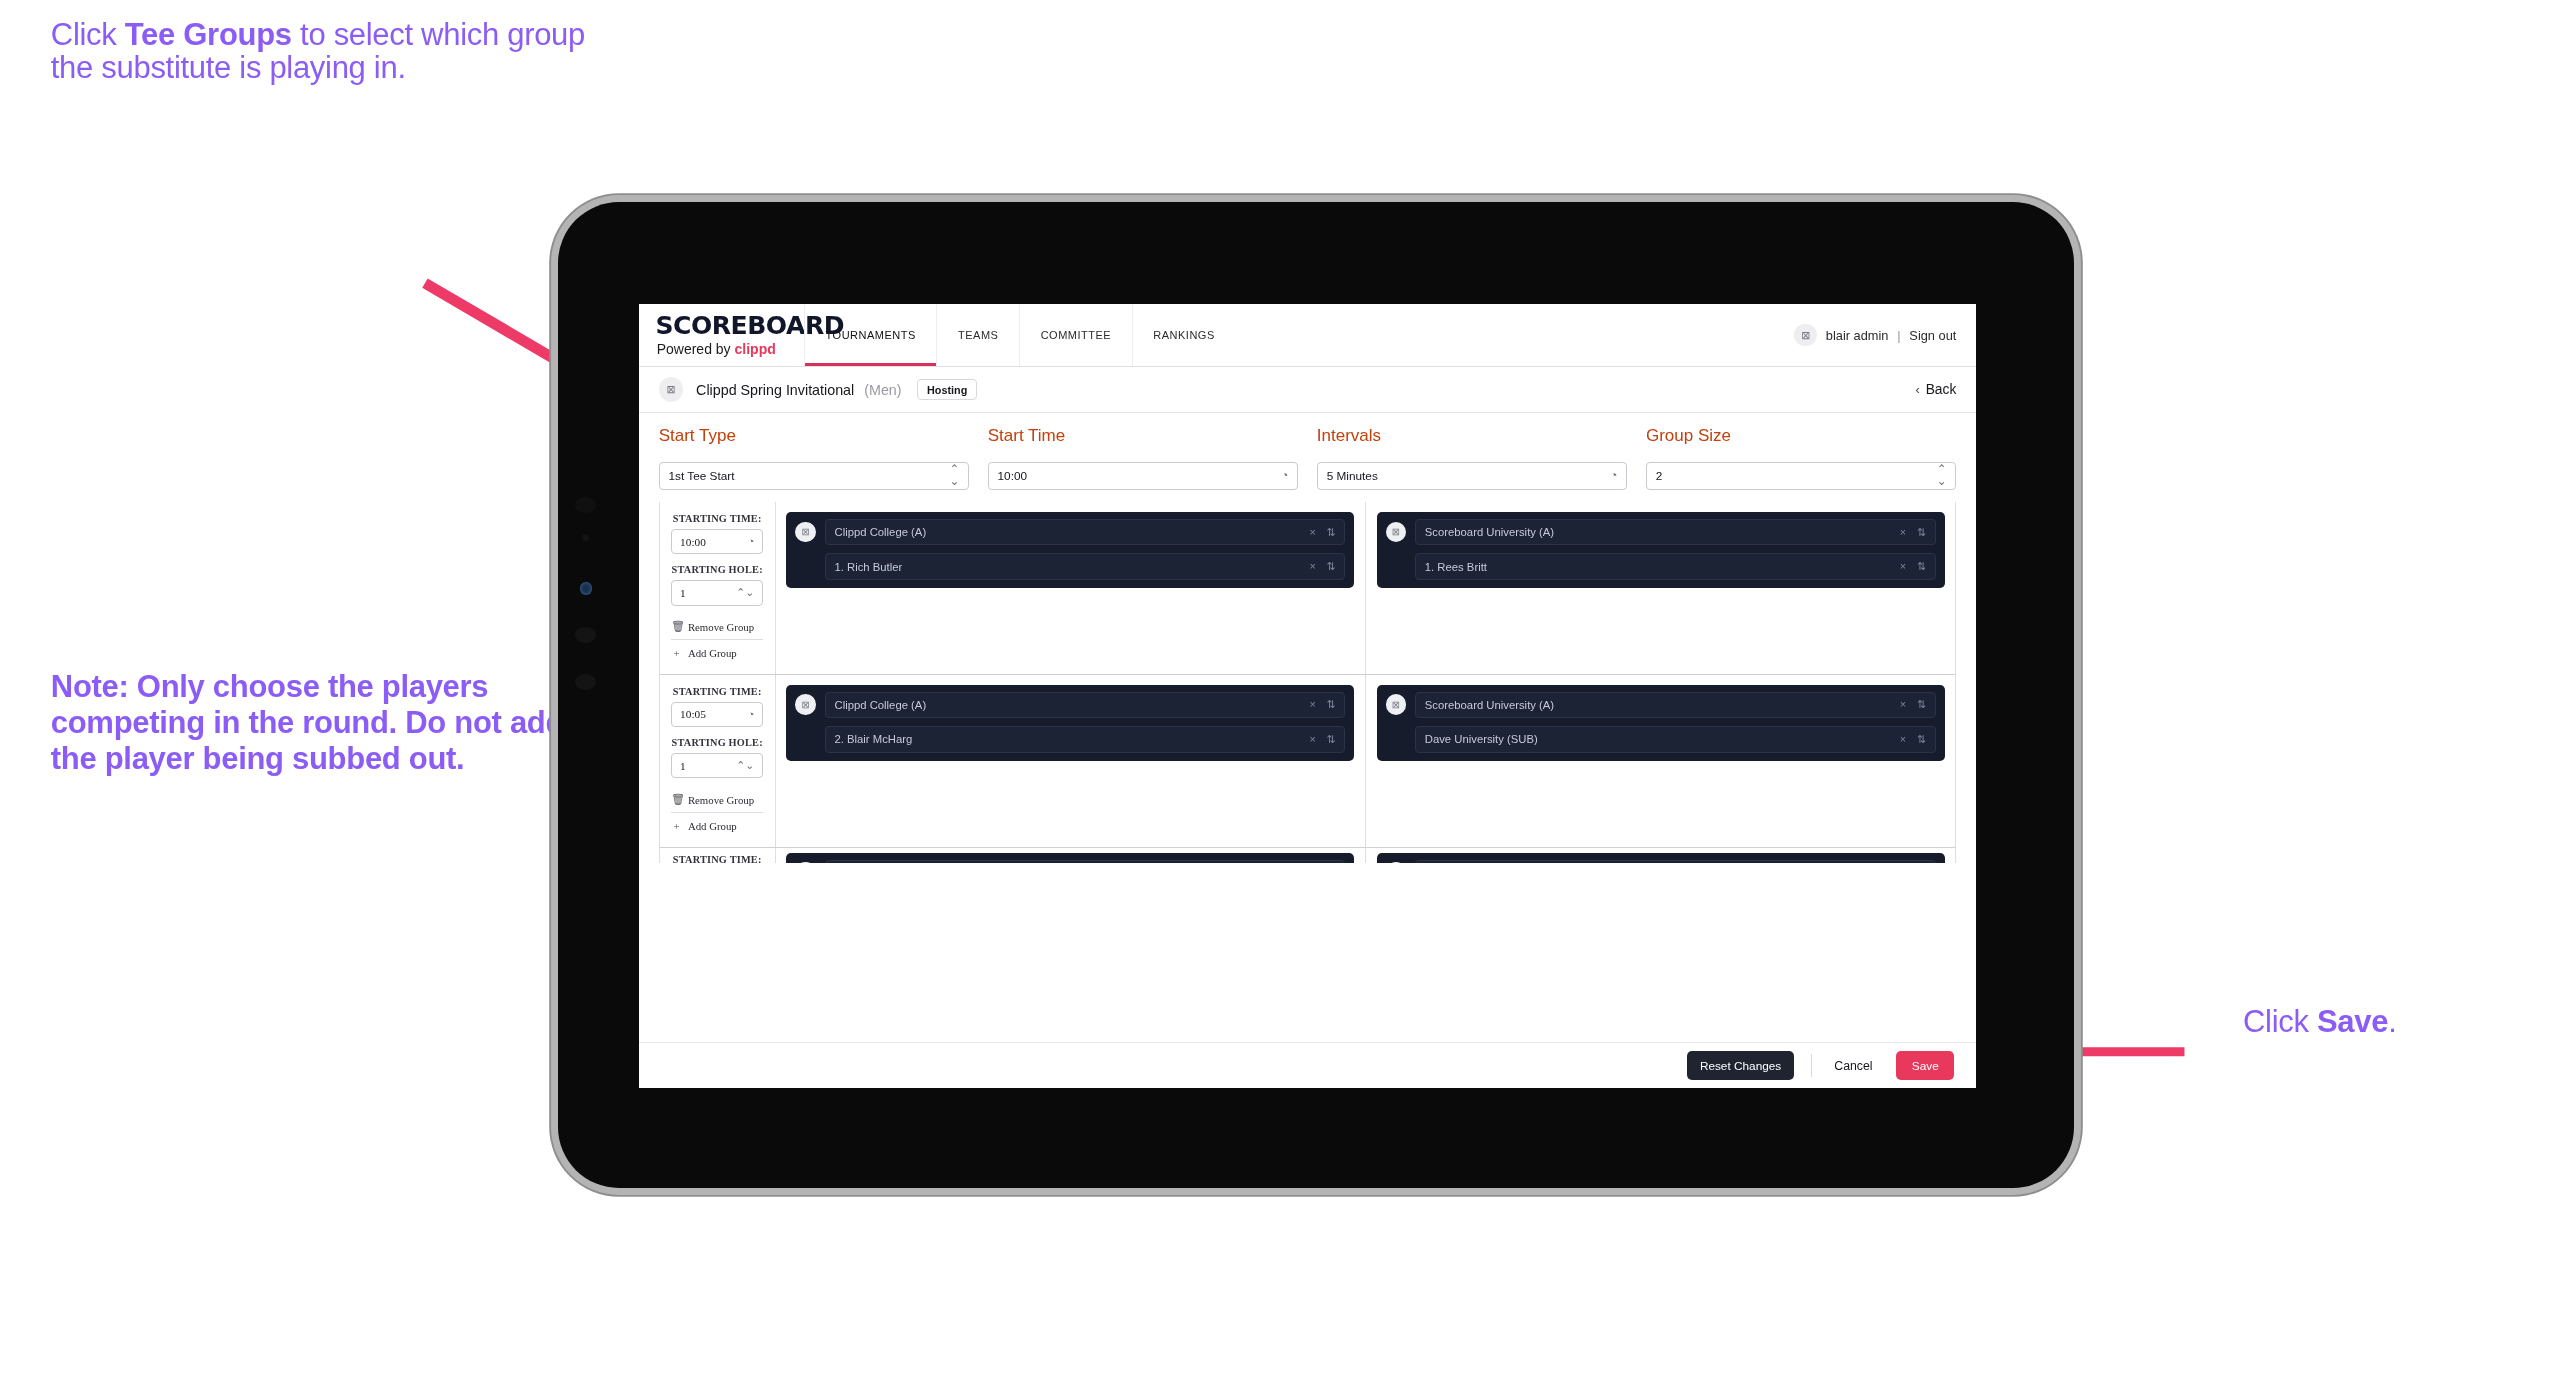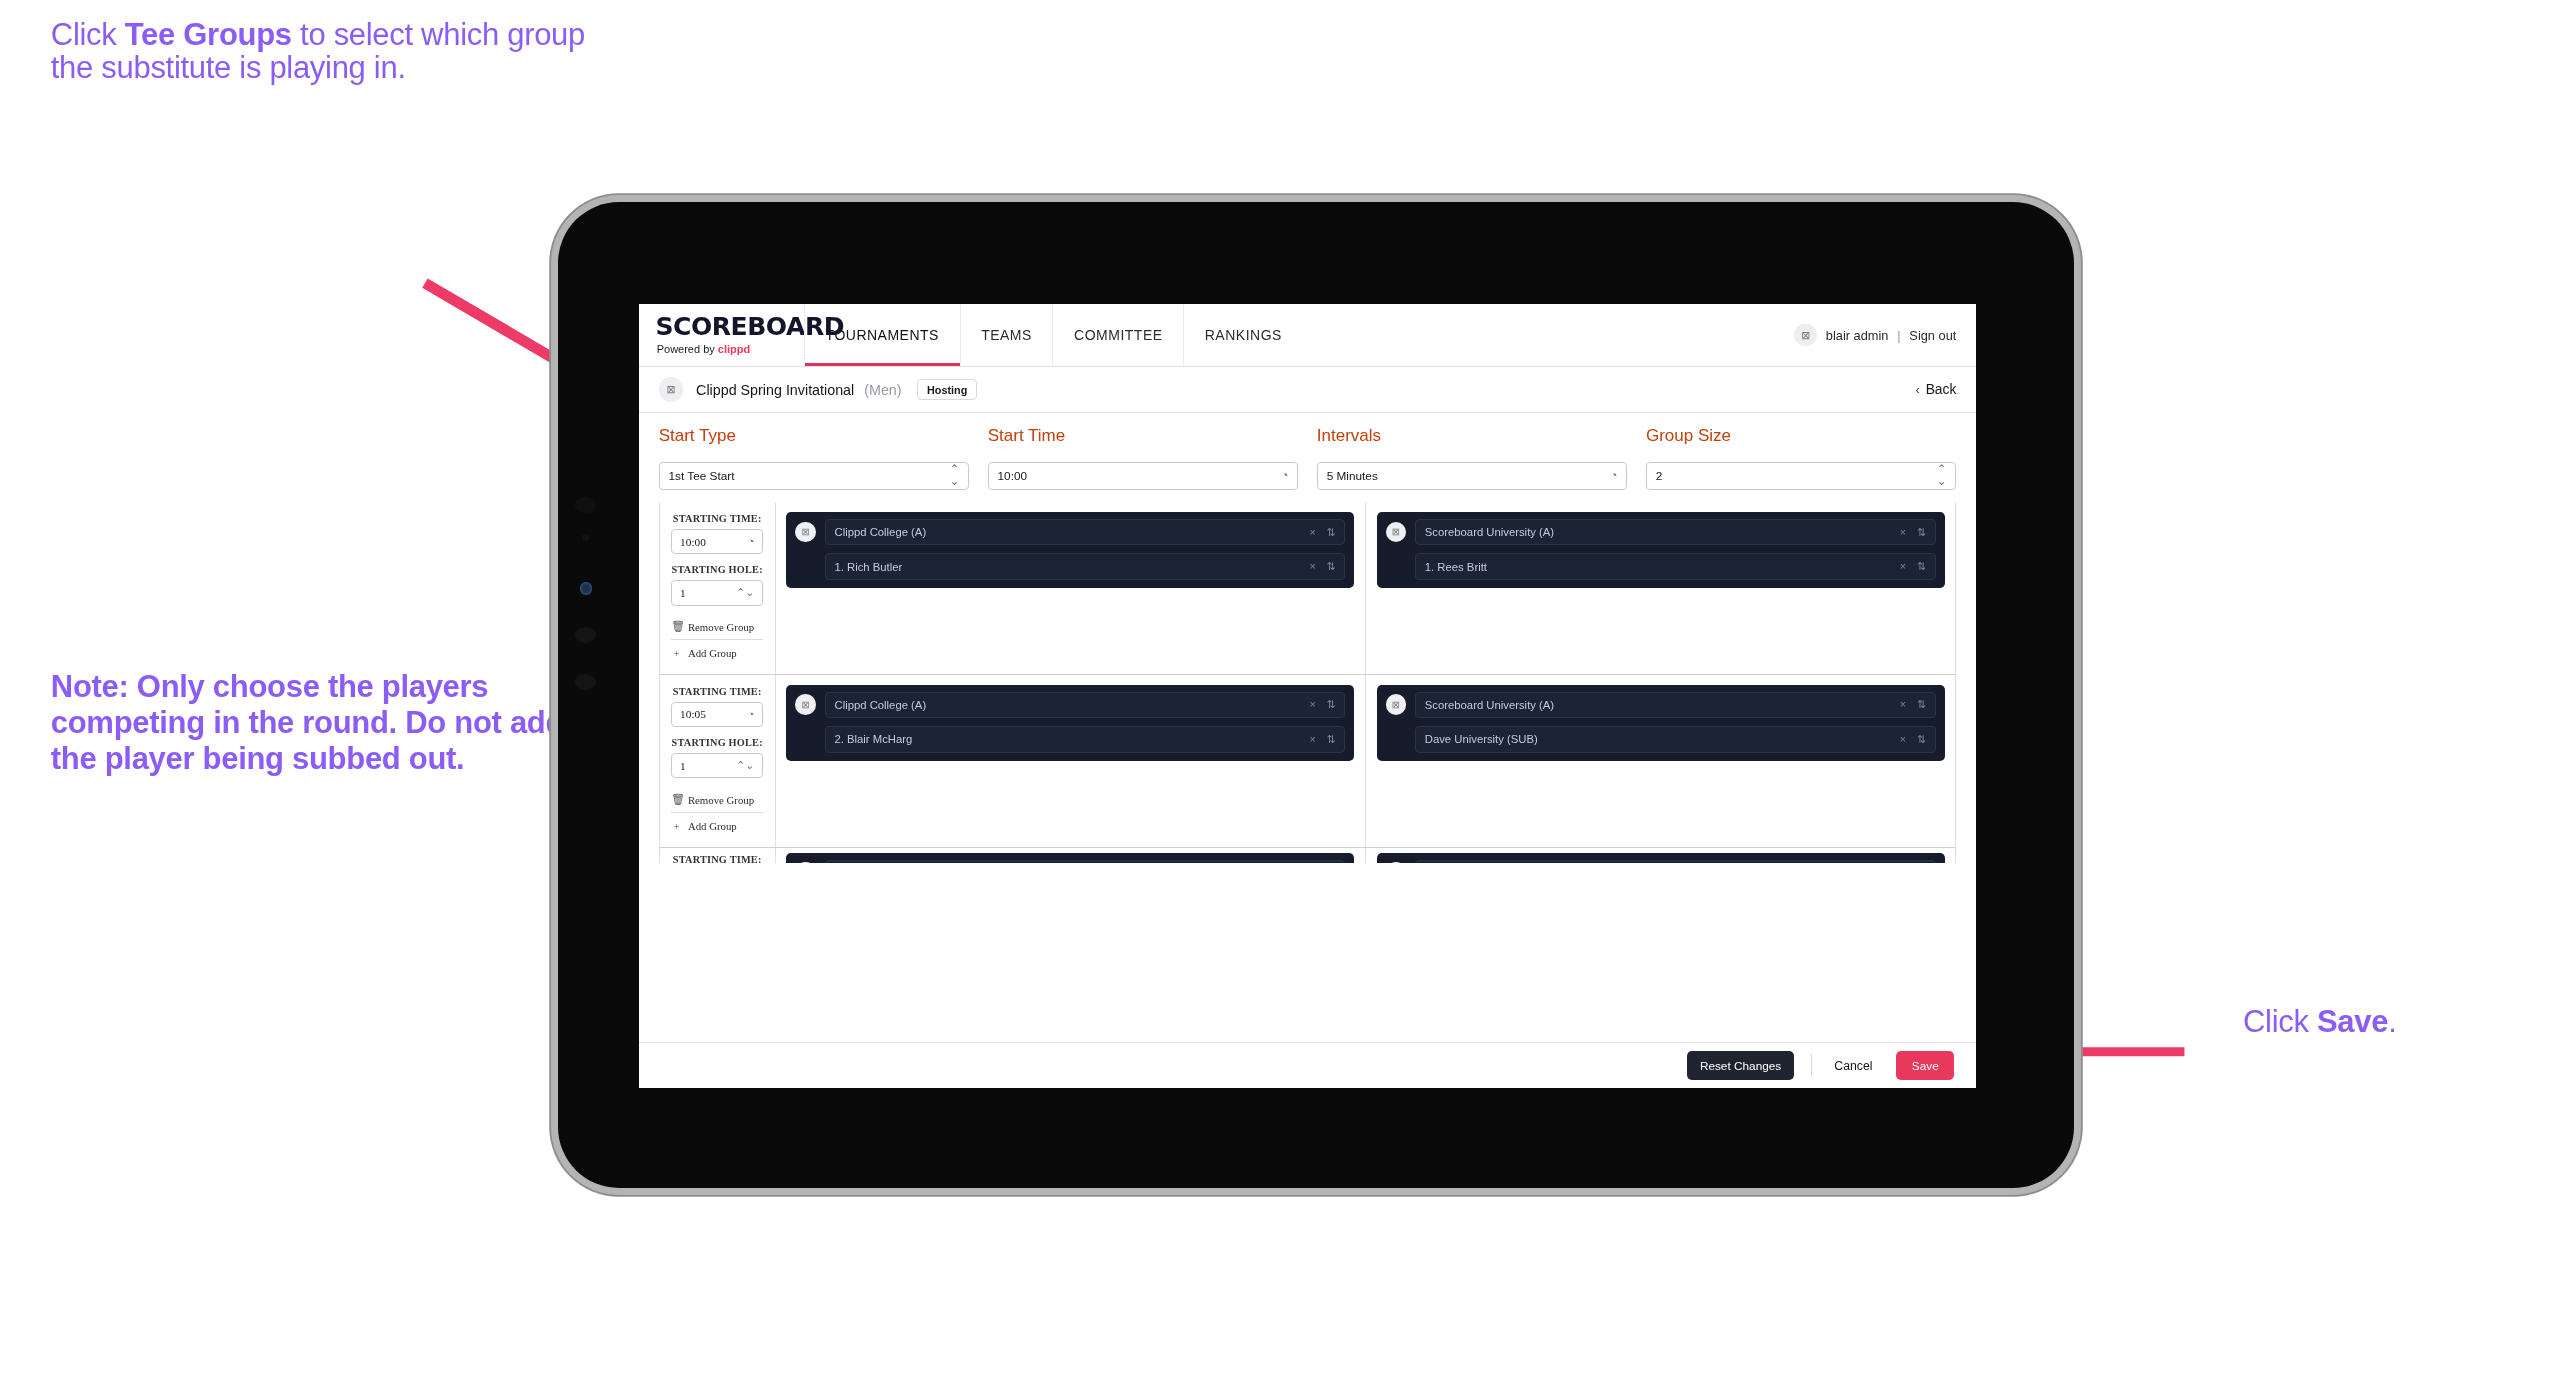--- a/index.html
+++ b/index.html
@@ -57,25 +57,25 @@
   #topnav{
     height:62px;background:#fff;border-bottom:1px solid #e2e2e6;
     display:flex;align-items:stretch;position:relative;
   }
   #brand{width:165px;display:flex;flex-direction:column;justify-content:center;padding-left:17.7px;box-sizing:border-box;}
   #brand .logo{
     font-family:"DejaVu Sans", sans-serif;
     font-weight:700;font-size:24.6px;letter-spacing:-0.5px;color:#12162b;
     line-height:1;transform:scaleX(1.02);
   }
-  #brand .sub{font-size:11px;color:#1c1c1c;margin-top:3.9px;line-height:1;}
+  #brand .sub{font-size:14px;color:#1c1c1c;margin-top:3.9px;line-height:1;}
   #brand .sub .clippd{color:#e8395c;font-weight:700;}
   .navtab{
     display:flex;align-items:center;padding:0 20.6px;
-    font-size:14px;color:#2b2b2b;letter-spacing:0.5px;
+    font-size:11px;color:#2b2b2b;letter-spacing:0.5px;
     border-left:1px solid #ededf1;cursor:pointer;position:relative;
   }
   .navtab.active{color:#111;}
   .navtab.active:after{
     content:"";position:absolute;left:0;right:0;bottom:0;height:2.9px;background:#d6325a;
   }
   #navright{margin-left:auto;display:flex;align-items:center;padding-right:19.7px;gap:8.8px;}
   .avatar{
     width:22.6px;height:22.6px;border-radius:50%;background:#eeeef1;
     display:flex;align-items:center;justify-content:center;

